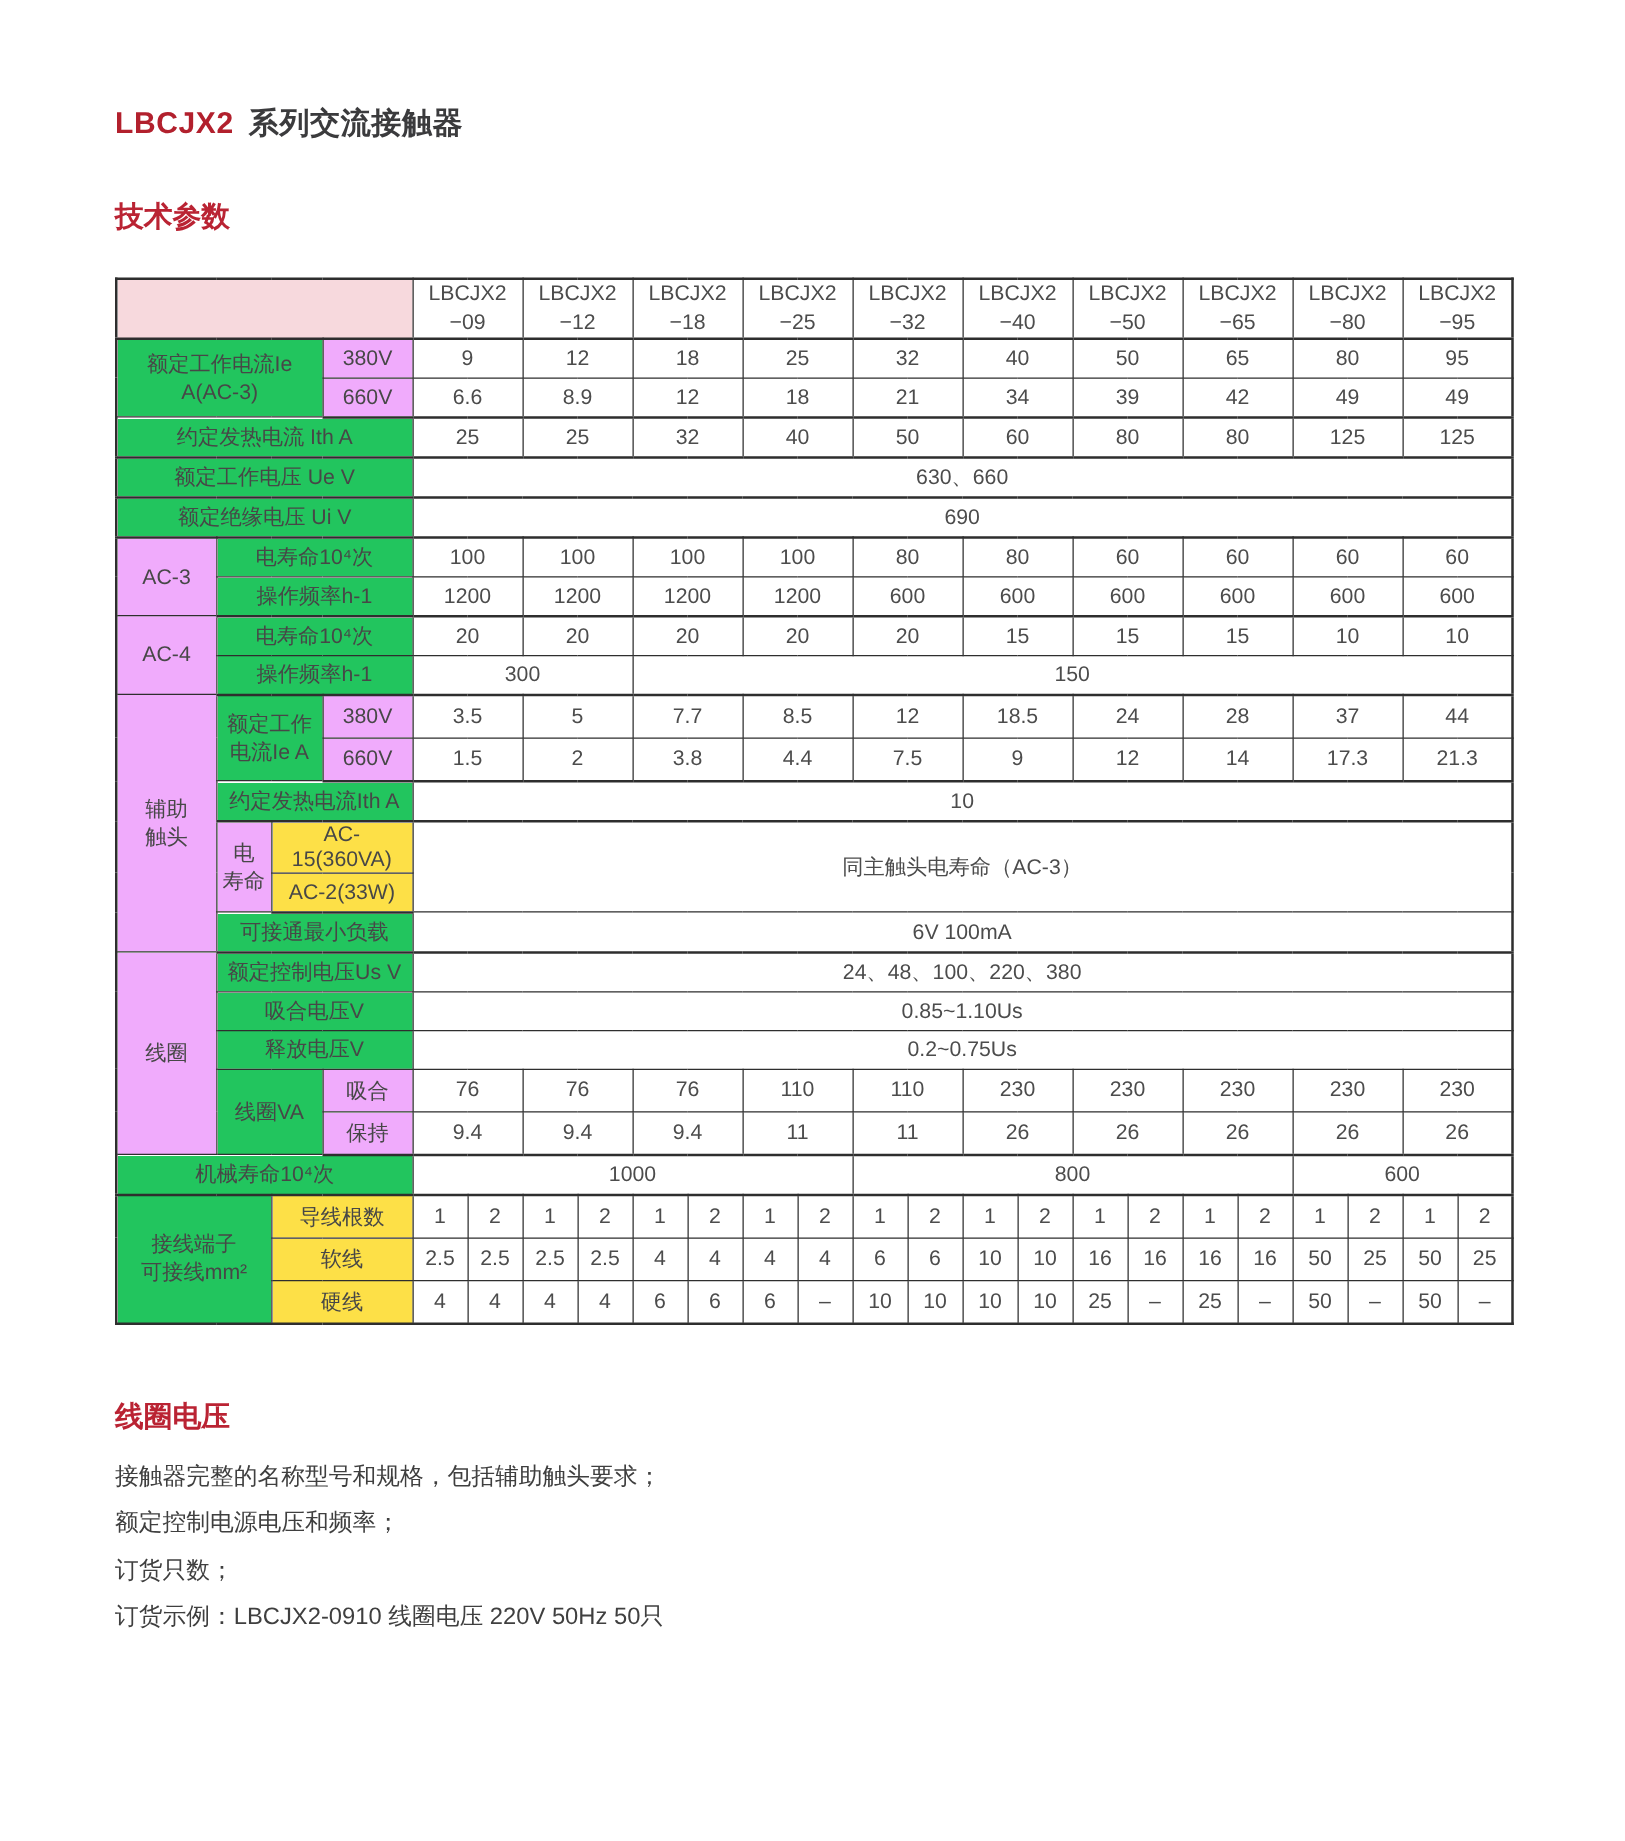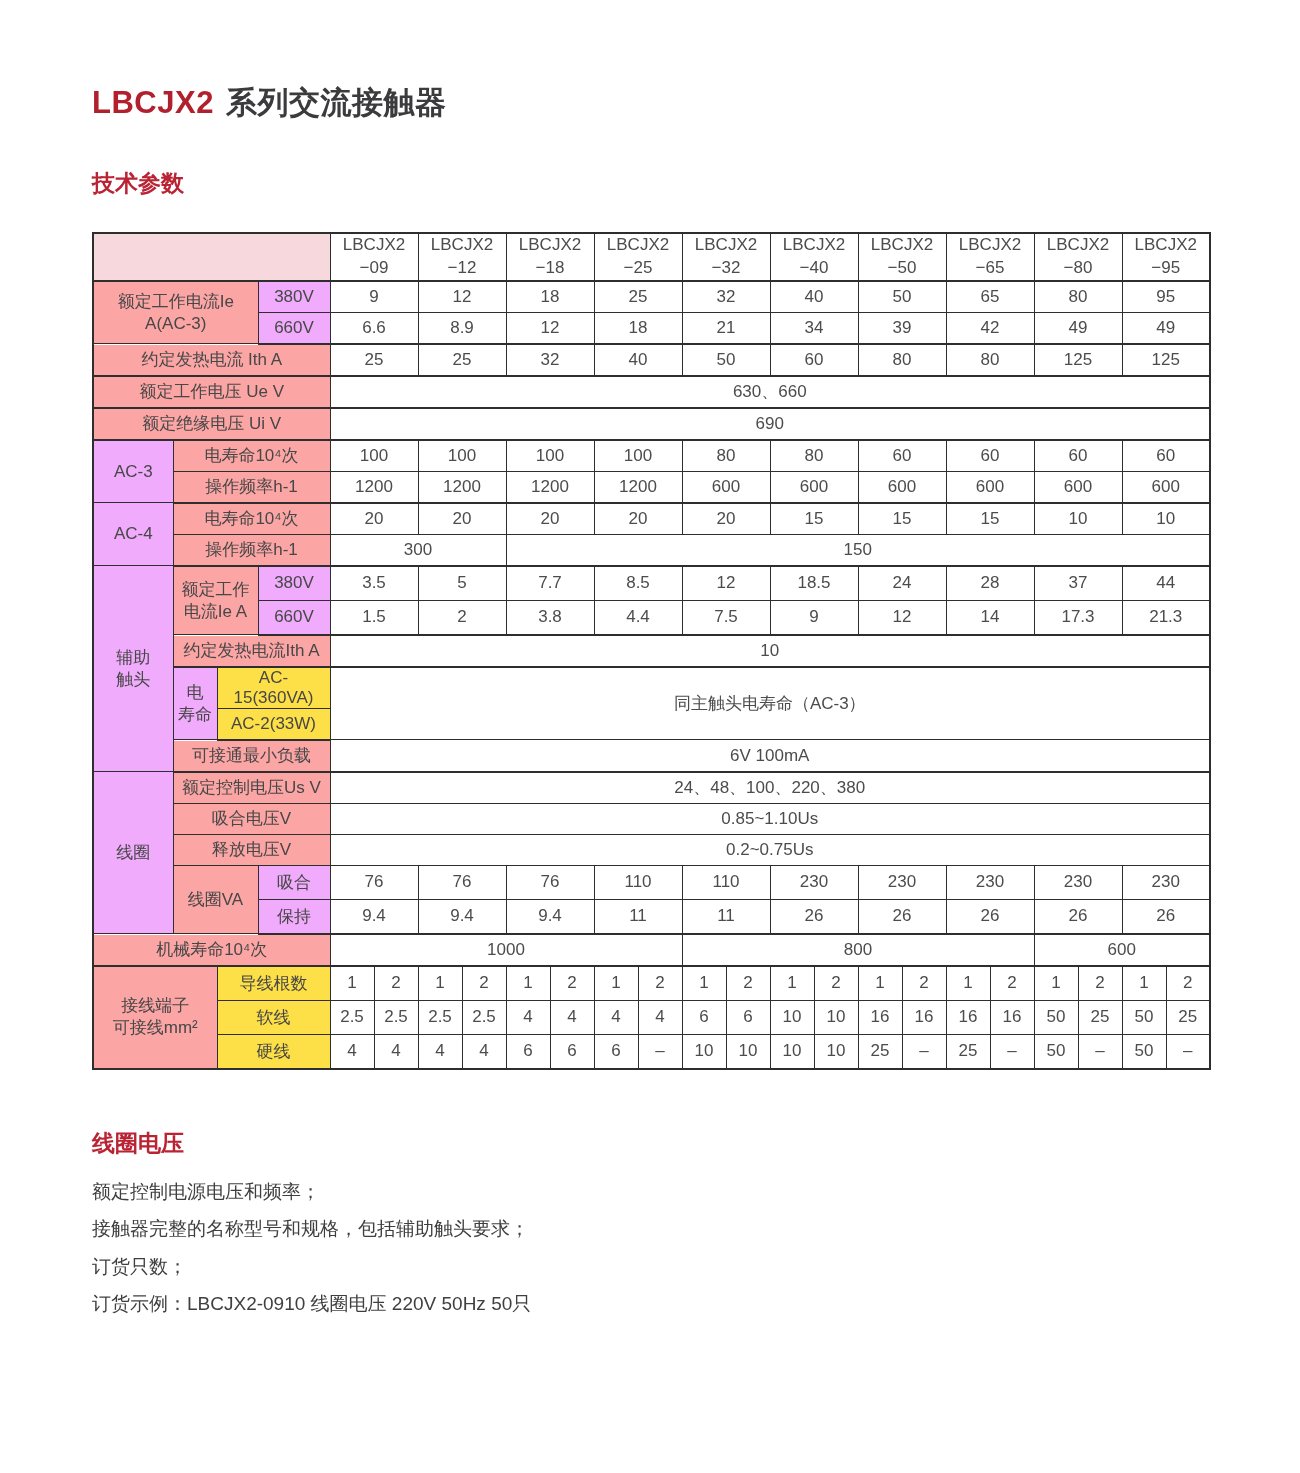--- a/index.html
+++ b/index.html
@@ -5,21 +5,21 @@
   html, body {
     margin: 0; padding: 0;
     width: 1300px; height: 1473px;
     background: #ffffff;
     font-family: "Liberation Sans", "DejaVu Sans", sans-serif;
     color: #414141;
   }
   .page { padding: 82px 0 0 92px; width: 1118px; }
 
   
-  .doc-title { font-size: 31px; font-weight: bold; letter-spacing: 0.5px; margin: 0 0 0 0; }
+  .doc-title { font-size: 24px; font-weight: bold; letter-spacing: 0.5px; margin: 0 0 0 0; }
   .doc-title .brand { color: #b2202d; margin-right: 12px; }
   .doc-title .rest  { color: #3b3b3d; }
   .sec-head { font-size: 23px; font-weight: bold; color: #ba2333; margin: 0; }
   .sec-head.specs { margin-top: 44px; }
   .sec-head.order { margin-top: 58px; }
 
   
   table.spec {
     margin-top: 33px;
     border-collapse: collapse;
@@ -34,21 +34,21 @@
     height: 30px;
     padding: 0 2px;
     text-align: center;
     font-weight: normal;
     overflow: hidden;
   }
   th.model { height: 68px; line-height: 1.35; white-space: pre-line; background: #fff; }
   td.blank { background: #f7d9dd; }
 
   
-  .p  { background: #fca5a5; text-align: left; padding: 2px 4px 2px 12px; color: #474747; }
+  .p  { background: #22c55e; text-align: left; padding: 2px 4px 2px 12px; color: #474747; }
   .pc { background: #f0abfc; text-align: center; padding: 2px 2px; color: #474747; }
   .ps { background: #fde047; text-align: left; padding: 2px 2px 2px 6px; color: #474747; }
   .pre { white-space: pre-line; line-height: 1.3; }
 
   
   .nr   { border-right-style: hidden; }            
   .redr { border-right: 2px solid #c23847; }       
   .redb { border-bottom: 2px solid #c23847; }      
   tr.tk td, tr.tk th, .bb { border-bottom-width: 2px; }
   tr.h2r td { height: 33px; }
@@ -386,19 +386,19 @@
       <td>50</td>
       <td>–</td>
       <td>50</td>
       <td>–</td>
     </tr>
   </tbody>
     </table>
 
   <h2 class="sec-head order">线圈电压</h2>
   <div class="notes">
+    <p>接触器完整的名称型号和规格，包括辅助触头要求；</p>
     <p>额定控制电源电压和频率；</p>
-    <p>接触器完整的名称型号和规格，包括辅助触头要求；</p>
     <p>订货只数；</p>
     <p>订货示例：LBCJX2-0910 线圈电压 220V 50Hz 50只</p>
   </div>
 
 </div>
 
 </body></html>

